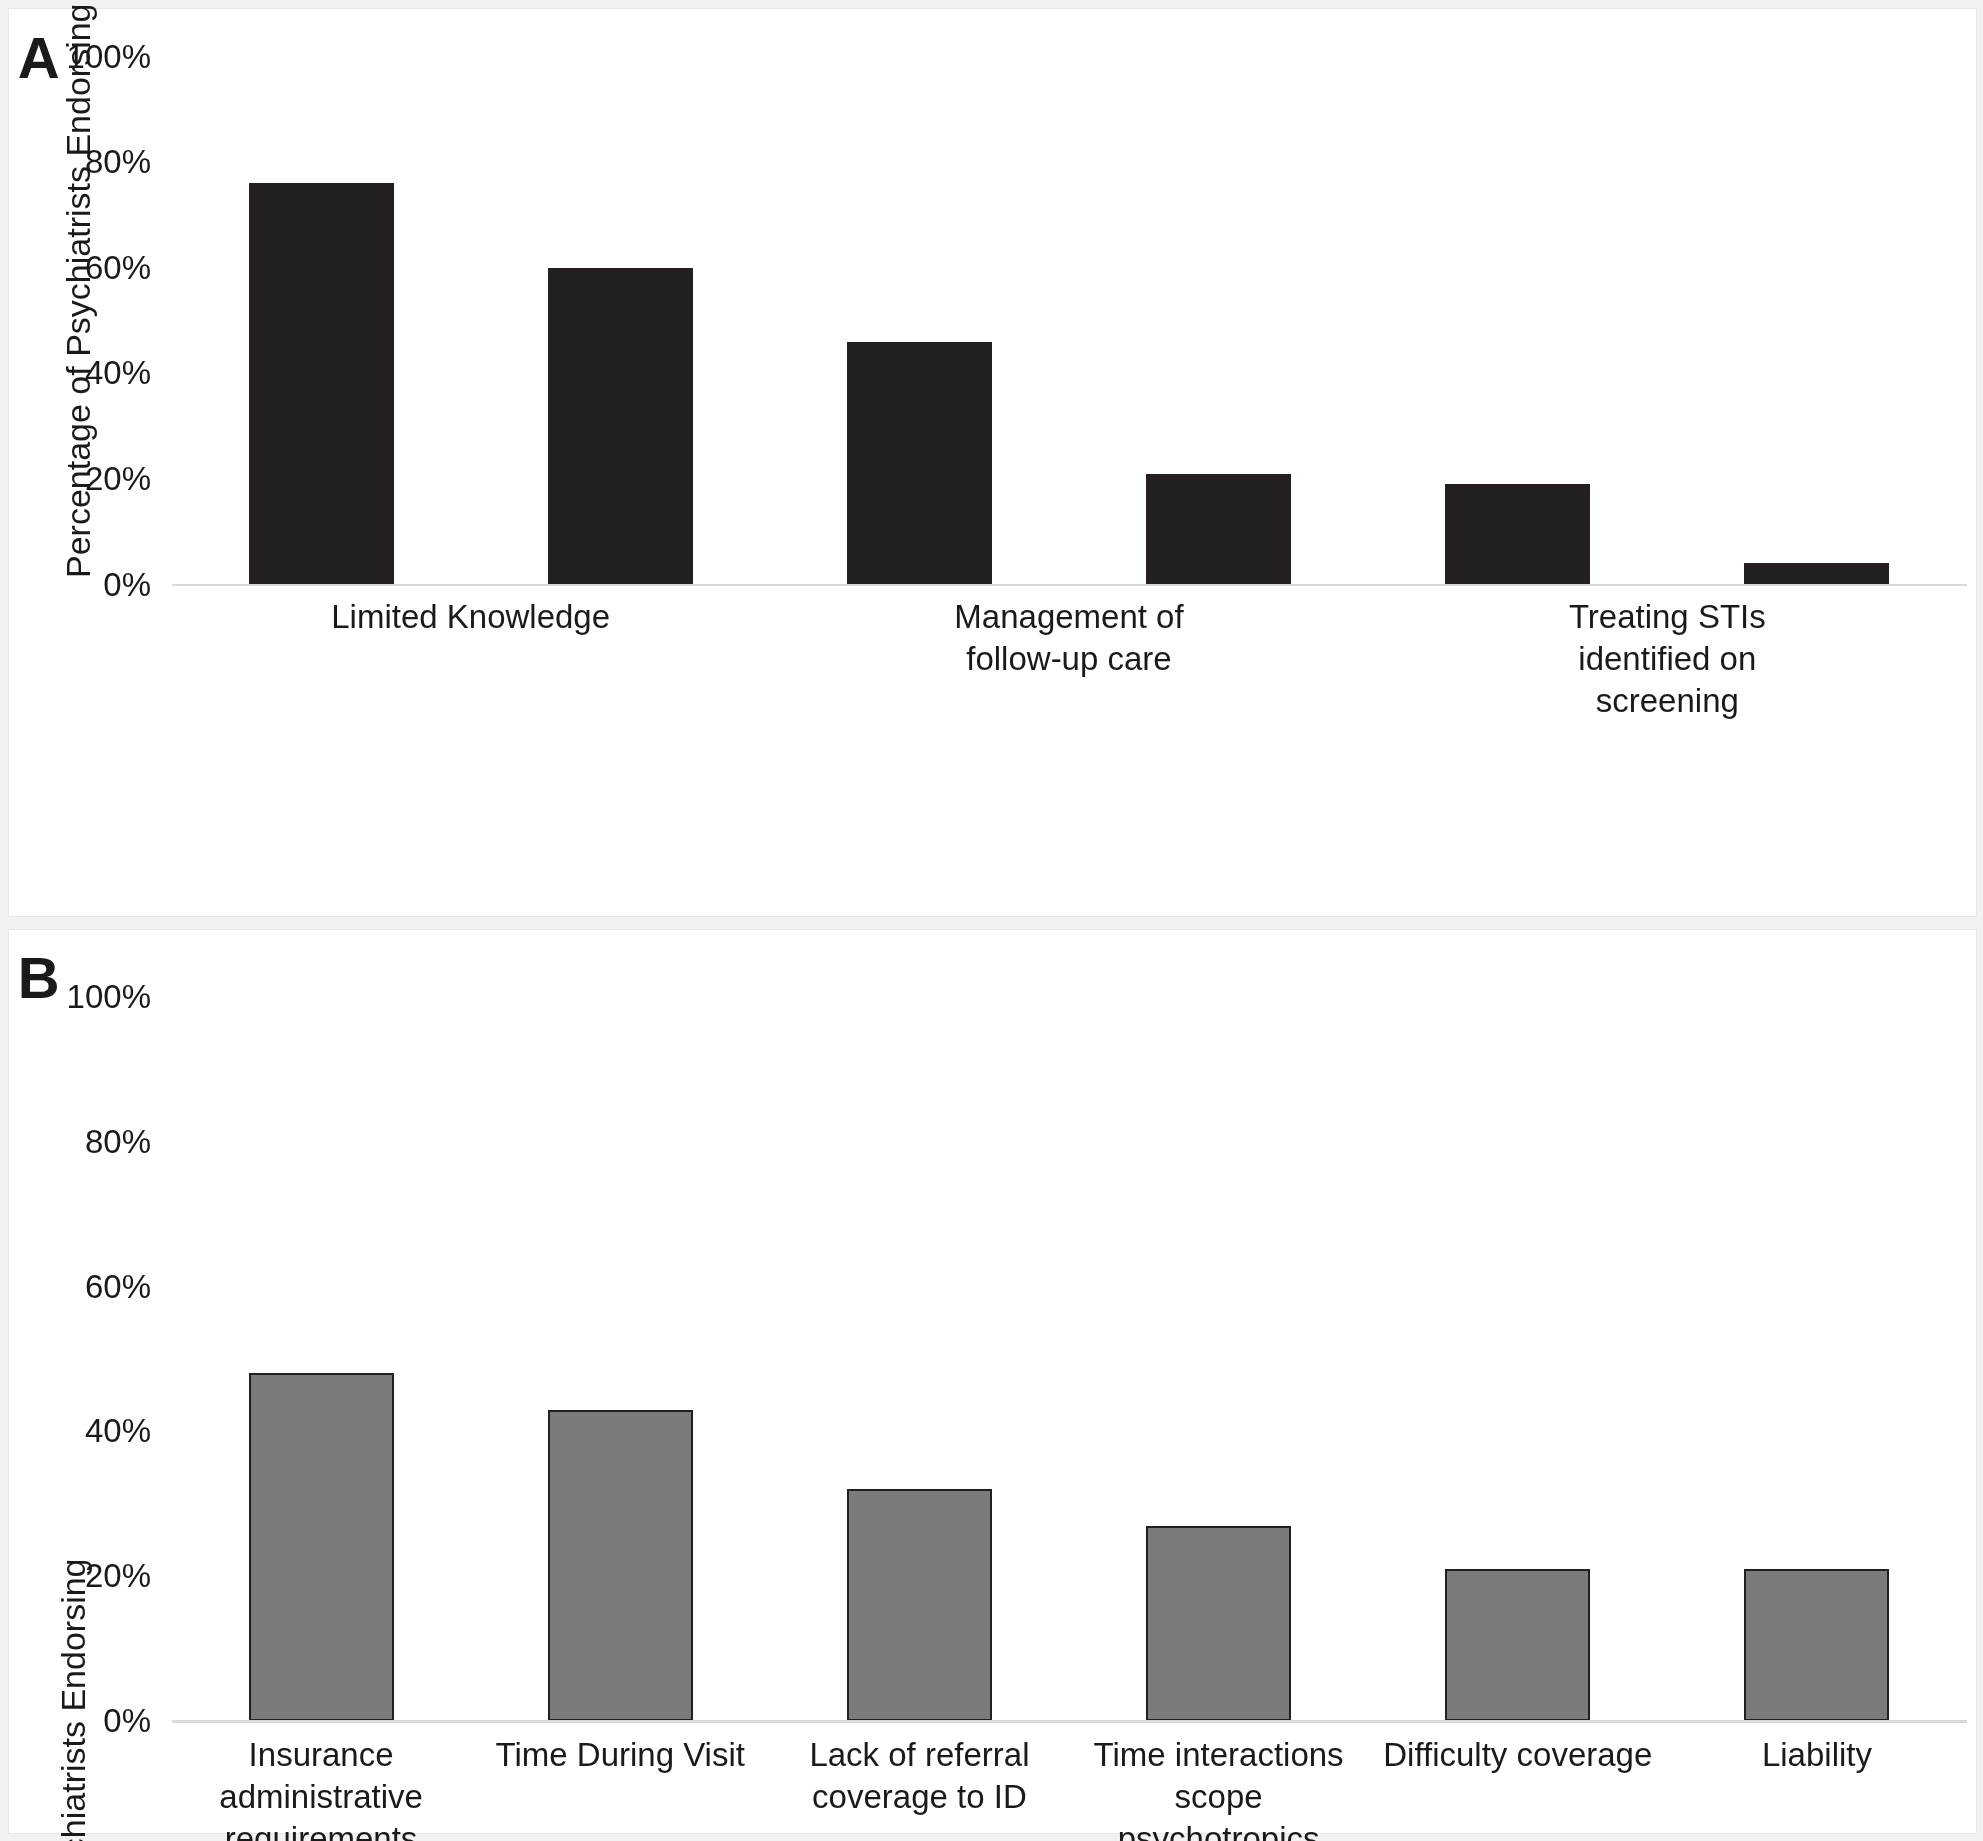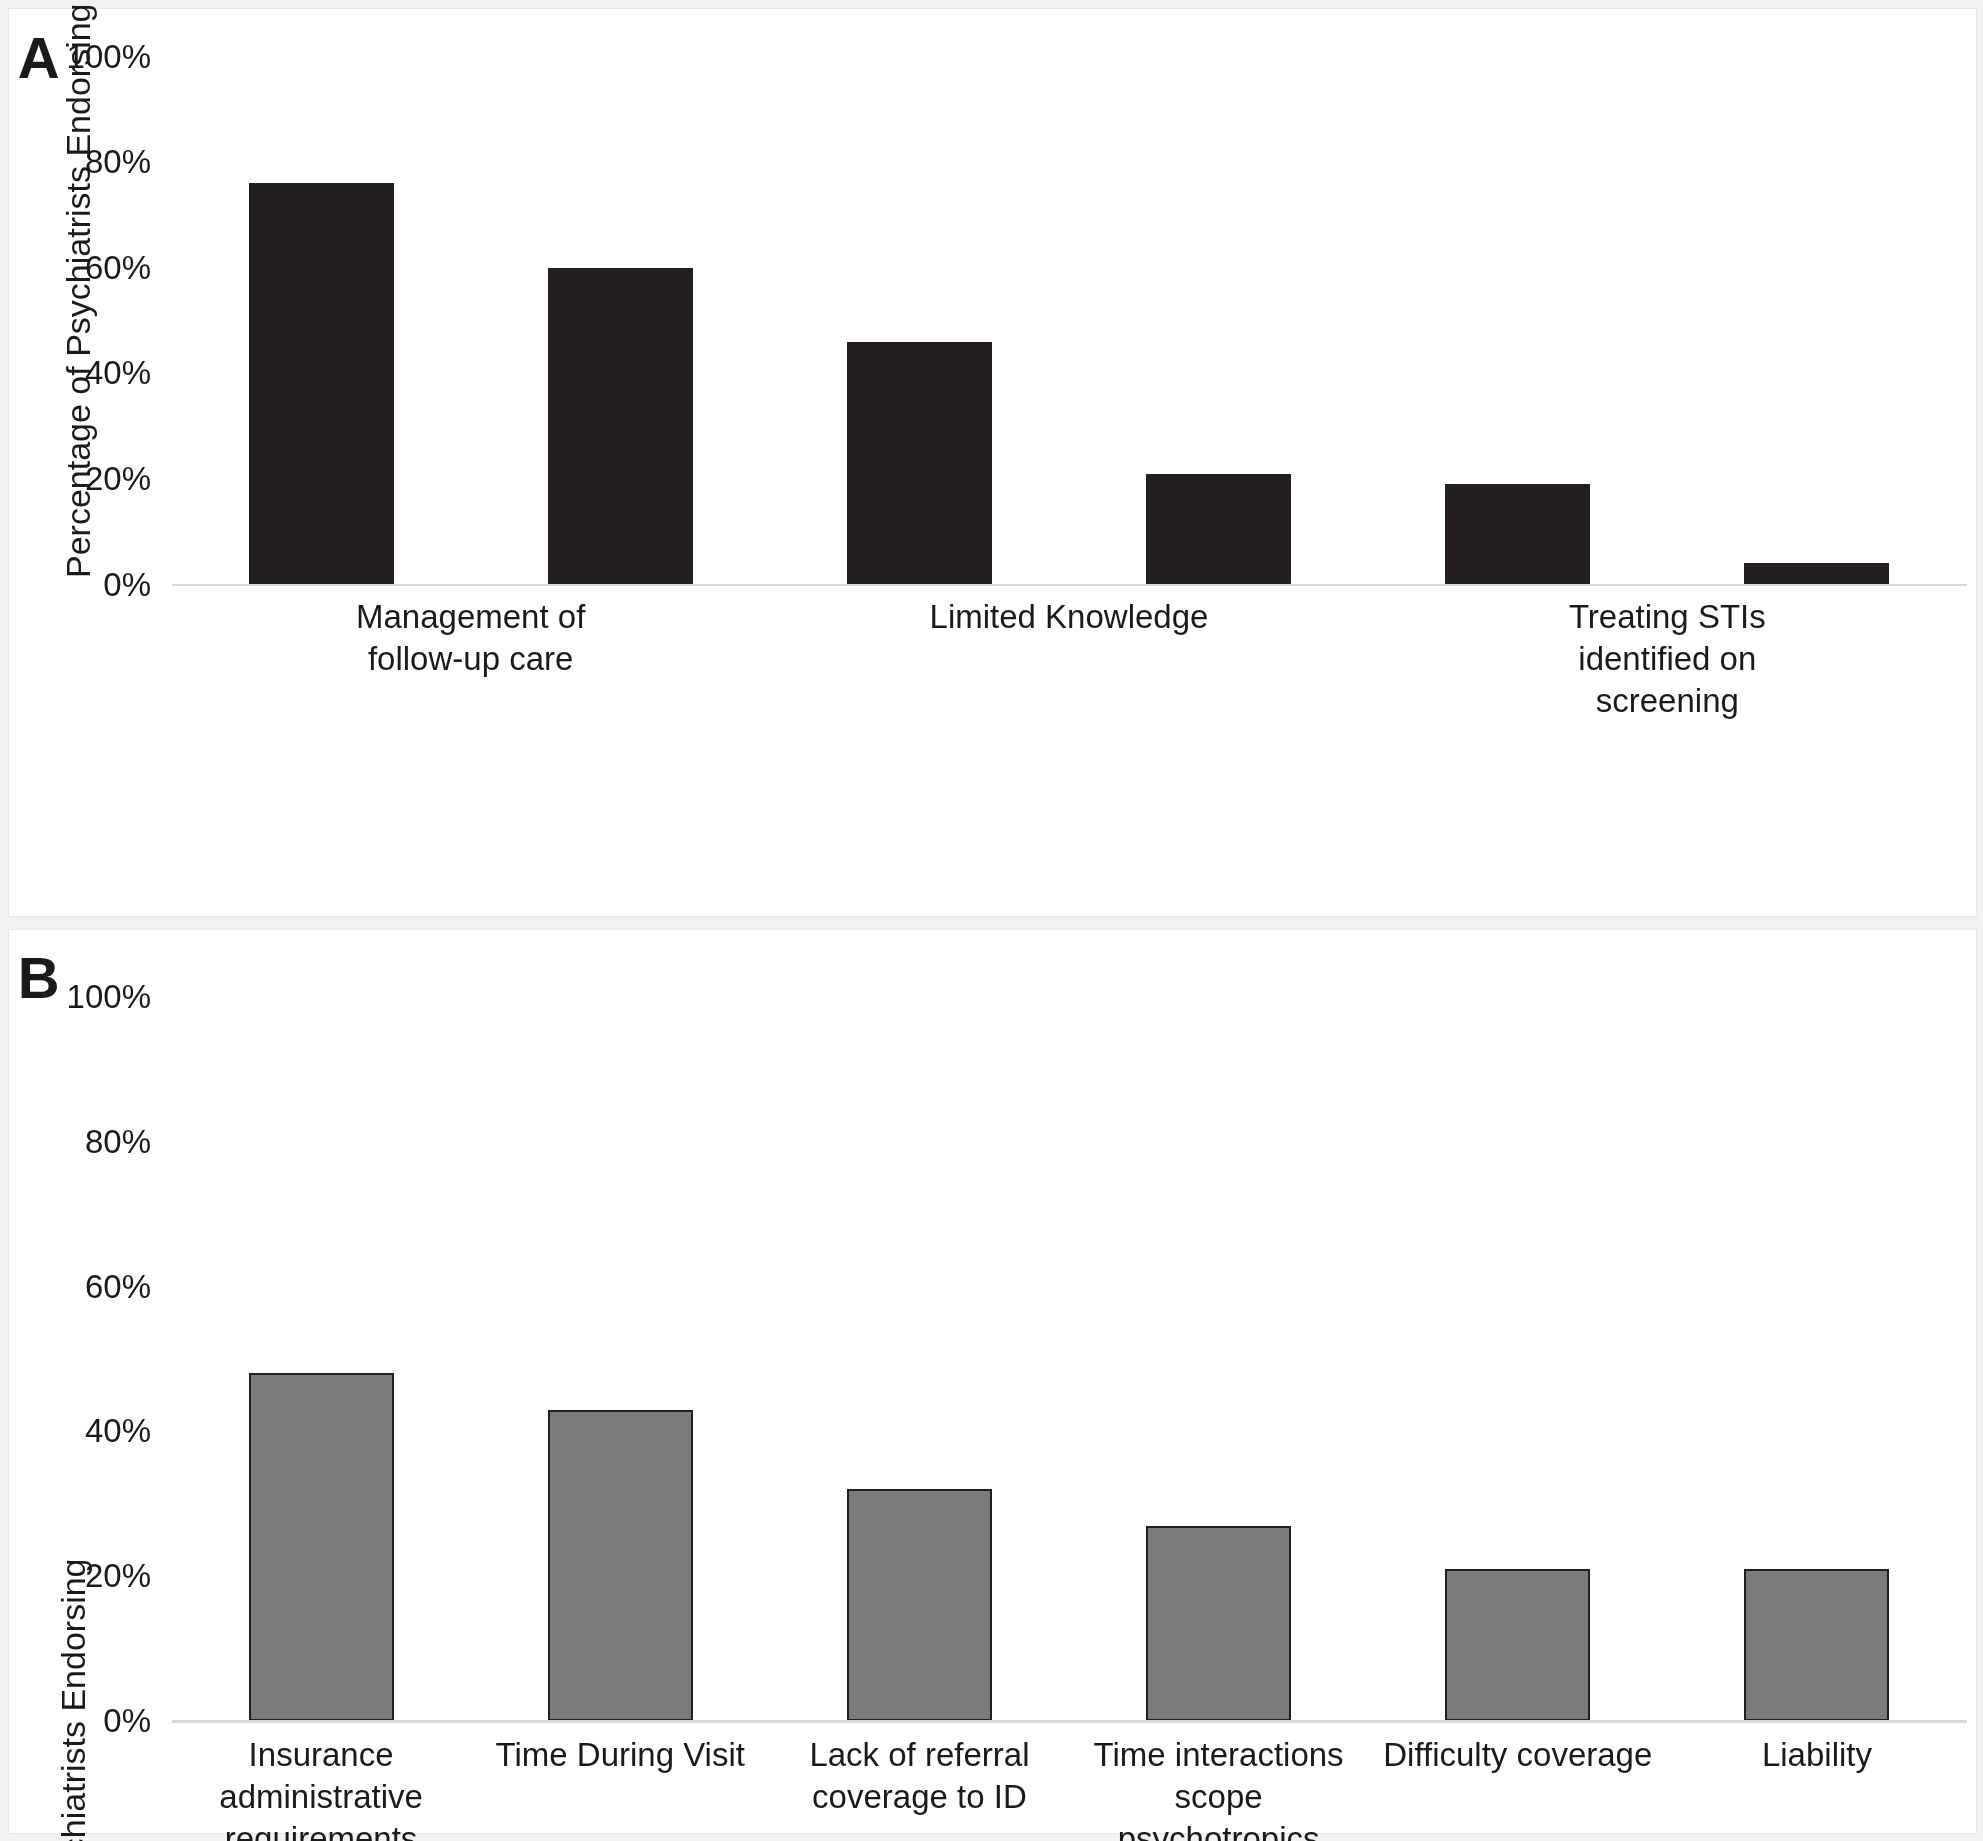--- a/index.html
+++ b/index.html
@@ -155,25 +155,25 @@
           </div>
           <div class="bar-slot">
             <div class="bar" title="Discomfort discussing sexual activity: 4%" style="height: 4%;"></div>
           </div>
         </div>
       <div class="axis-line" style="bottom:-1.9px"></div>
     </div>
 
     <div class="xlabels" id="xlabels-a">
         <div class="xlabel-slot">
+          <span>Limited Knowledge</span>
+        </div>
+        <div class="xlabel-slot">
           <span>Management of</span>
           <span>follow-up care</span>
-        </div>
-        <div class="xlabel-slot">
-          <span>Limited Knowledge</span>
         </div>
         <div class="xlabel-slot">
           <span>Treating STIs</span>
           <span>identified on</span>
           <span>screening</span>
         </div>
       </div>
   </div>
 
   <div class="panel" id="panel-b">

